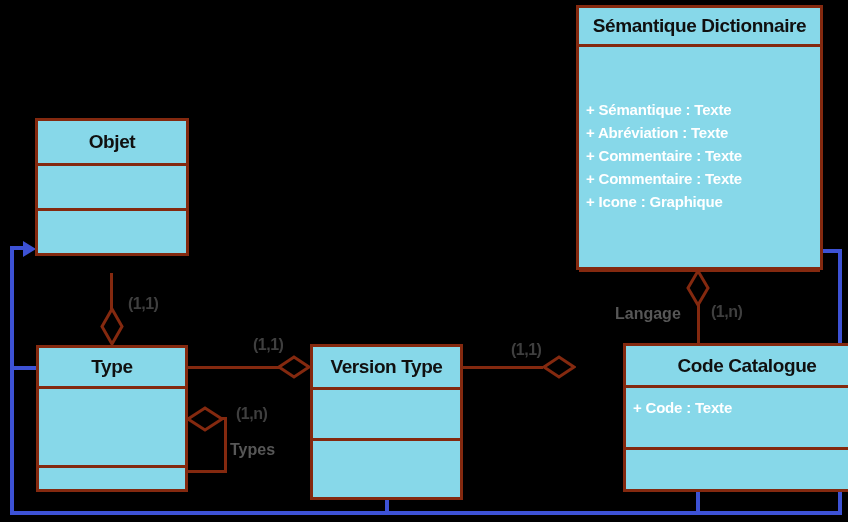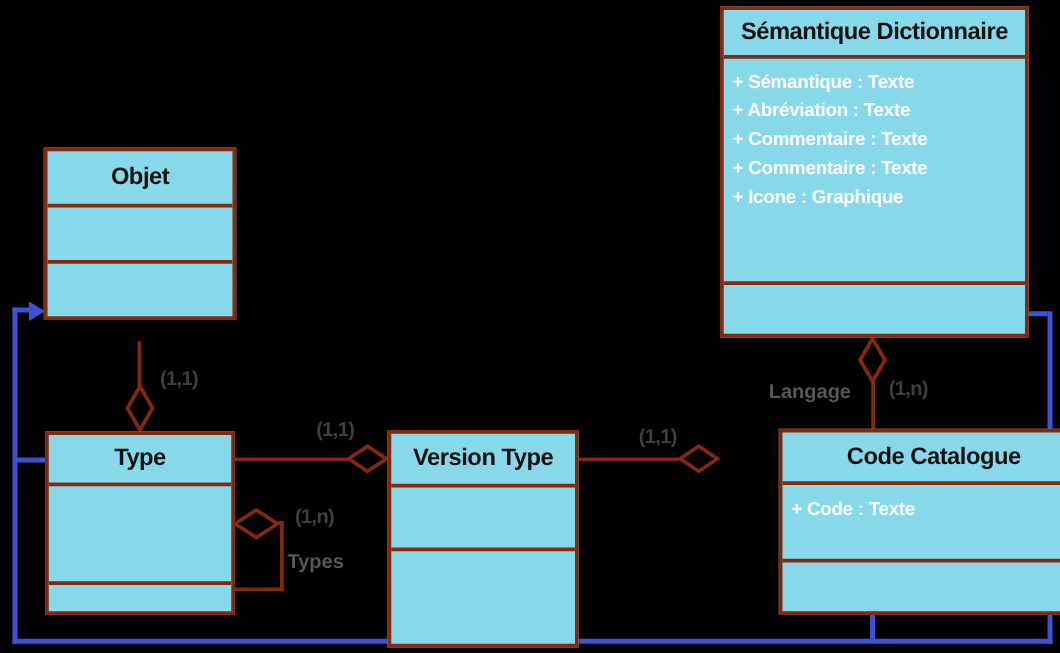--- a/index.html
+++ b/index.html
@@ -97,35 +97,35 @@
     <div class="uml-attrs" style="height:45px;"></div>
     <div class="uml-extra"></div>
   </div>
 
   <div class="uml-class" style="left:36px; top:345px; width:152px; height:147px;gap:21px;">
     <div class="uml-title" style="height:38px;">Type</div>
     <div class="uml-attrs" style="height:58px;"></div>
     <div class="uml-extra"></div>
   </div>
 
-  <div class="uml-class" style="left:310px; top:344px; width:153px; height:174px;">
+  <div class="uml-class" style="left:310px; top:344px; width:153px; height:156px;">
     <div class="uml-title" style="height:40px;">Version Type</div>
     <div class="uml-attrs" style="height:51px;"></div>
     <div class="uml-extra"></div>
   </div>
 
   <div class="uml-class" style="left:575px; top:343px; width:248px; height:149px;margin-left:48px;">
     <div class="uml-title" style="height:39px;">Code Catalogue</div>
     <div class="uml-attrs" style="height:62px; padding-top:8px;">
       <span class="attr-line">+ Code : Texte</span>
     </div>
     <div class="uml-extra"></div>
   </div>
 
-  <div class="uml-class" style="left:576px; top:5px; width:247px; height:265px;">
+  <div class="uml-class" style="left:576px; top:5px; width:247px; height:265px;gap:44px;">
     <div class="uml-title" style="height:36px;">Sémantique Dictionnaire</div>
     <div class="uml-attrs" style="height:181px; padding-top:7px;">
       <span class="attr-line">+ Sémantique : Texte</span>
       <span class="attr-line">+ Abréviation : Texte</span>
       <span class="attr-line">+ Commentaire : Texte</span>
       <span class="attr-line">+ Commentaire : Texte</span>
       <span class="attr-line">+ Icone : Graphique</span>
     </div>
     <div class="uml-extra"></div>
   </div>

